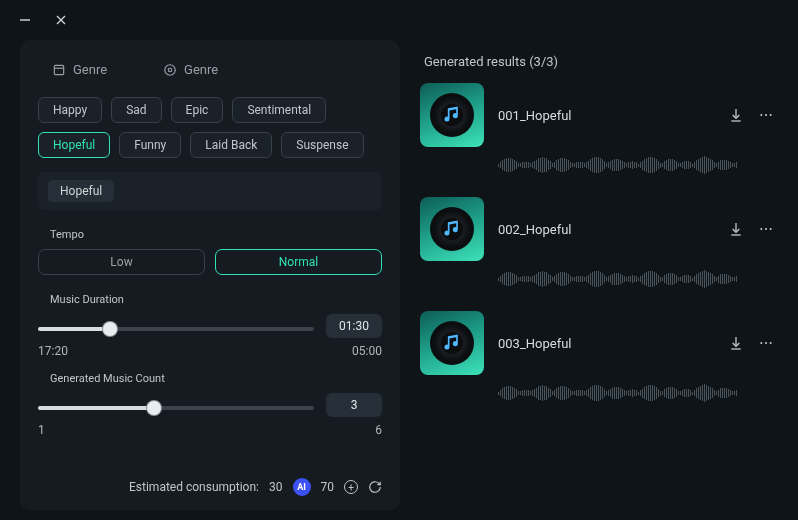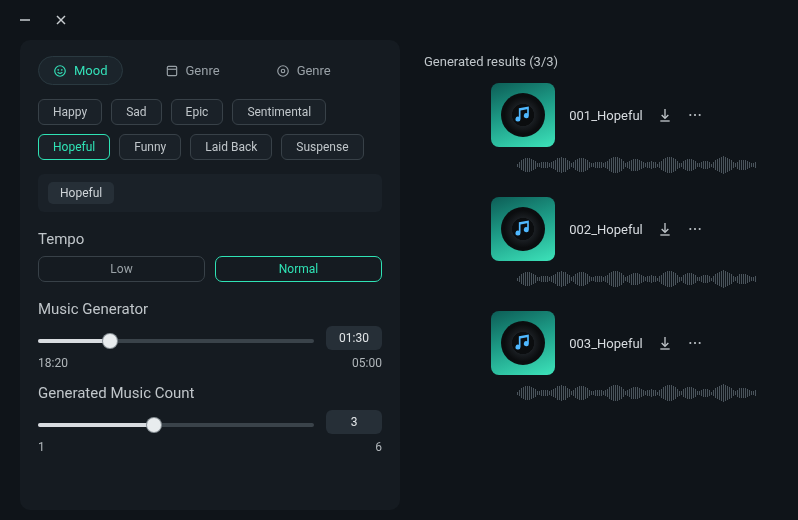--- a/index.html
+++ b/index.html
@@ -58,21 +58,21 @@
   .selected-box {
     background: #1a2128; border-radius: 6px; padding: 10px 10px;
     height: 38px; display:flex; align-items:center; gap:8px;
     margin-bottom: 12px;
   }
   .pill {
     background: #262f37; color: #cfd4d8; font-size: 12px;
     padding: 4px 12px; border-radius: 5px;
   }
 
-  .section-label { font-size: 15px; color: #c0c6ca; margin: 6px 0 8px 0; }
+  .section-label { font-size: 11px; color: #c0c6ca; margin: 6px 0 8px 12px; }
   .tempo-row { display: flex; gap: 10px; margin-bottom: 12px; }
   .tempo-btn {
     flex: 1; text-align: center; padding: 5px 0; font-size: 12px;
     border: 1px solid #384148; border-radius: 7px; color: #9aa2a7; cursor: pointer;
   }
   .tempo-btn.active { border-color: #2fe3b5; color: #2fe3b5; }
 
   .slider-area { margin-bottom: 8px; }
   .slider-readout {
     background: #262f37; color: #e2e6e8; font-size: 12px; border-radius: 6px;
@@ -102,21 +102,21 @@
   }
   .refresh { cursor:pointer; display:inline-flex; }
   .start-row { display:flex; justify-content:flex-end; margin-top:12px; }
   .start-btn {
     background:#33e3b5; color:#0c1418; font-weight:500; font-size:13px;
     padding:7px 28px; border:none; border-radius:7px; cursor:pointer;
   }
 
   
   .results-title { font-size:13px; color:#c0c6ca; margin:6px 0 14px 4px; }
-  .result-item { display:flex; flex-direction:column; margin-bottom:20px;align-items:center; }
+  .result-item { display:flex; flex-direction:column; margin-bottom:20px; }
   .result-head { display:flex; align-items:center; gap:14px; }
   .thumb {
     width:64px; height:64px; border-radius:8px;
     background: linear-gradient(160deg,#0d5d56 0%,#1d9b86 45%,#3de3ba 100%);
     display:flex; align-items:center; justify-content:center; position:relative;
   }
   .disc {
     width:44px; height:44px; background:radial-gradient(circle,#0b0d0f 35%,#1a1e22 36%,#0b0d0f 60%);
     border-radius:50%; display:flex; align-items:center; justify-content:center;
   }
@@ -148,31 +148,20 @@
           <line x1="10" y1="2" x2="2" y2="10" stroke="#c8ccd0" stroke-width="1.5"></line>
         </svg>
     </span>
   </div>
 </div>
 
 <div class="content">
   <div class="panel-left">
 
     <div class="tabs" id="tabs">
-        <div class="tab active">
-          <span class="ticon">
-            <svg width="14" height="14" viewBox="0 0 24 24" fill="none" stroke="currentColor" stroke-width="2">
-              <circle cx="12" cy="12" r="9"></circle>
-              <path d="M8 14s1.5 2 4 2 4-2 4-2"></path>
-              <circle cx="9" cy="10" r="0.5" fill="currentColor"></circle>
-              <circle cx="15" cy="10" r="0.5" fill="currentColor"></circle>
-            </svg>
-          </span>
-          <span>Mood</span>
-        </div>
         <div class="tab">
           <span class="ticon">
             <svg width="14" height="14" viewBox="0 0 24 24" fill="none" stroke="currentColor" stroke-width="2">
               <rect x="4" y="4" width="16" height="16" rx="2"></rect>
               <path d="M4 9h16"></path>
             </svg>
           </span>
           <span>Genre</span>
         </div>
         <div class="tab">
@@ -200,33 +189,33 @@
     <div class="selected-box">
       <span class="pill">Hopeful</span>
     </div>
 
     <div class="section-label">Tempo</div>
     <div class="tempo-row" id="tempo-row">
         <div class="tempo-btn">Low</div>
         <div class="tempo-btn active">Normal</div>
       </div>
 
-    <div class="section-label">Music Generator</div>
+    <div class="section-label">Music Duration</div>
     <div class="slider-area">
       <div class="slider-readout-row">
         <div class="slider-wrap">
           <div class="track">
               <div class="fill" id="dur-fill" style="width: 26%;"></div>
               <div class="handle" id="dur-handle" style="left: 26%;"></div>
             </div>
         </div>
         <div class="slider-readout">01:30</div>
       </div>
       <div class="range-labels">
-        <span>18:20</span>
+        <span>17:20</span>
         <span>05:00</span>
       </div>
     </div>
 
     <div class="section-label" style="margin-top:6px">Generated Music Count</div>
     <div class="slider-area">
       <div class="slider-readout-row">
         <div class="slider-wrap">
           <div class="track">
               <div class="fill" id="cnt-fill" style="width: 42%;"></div>
@@ -234,20 +223,33 @@
             </div>
         </div>
         <div class="slider-readout">3</div>
       </div>
       <div class="range-labels">
         <span>1</span>
         <span>6</span>
       </div>
     </div>
 
+    <div class="footer-row">
+      <span>Estimated consumption:</span>
+      <span>30</span>
+      <span class="badge-ai">AI</span>
+      <span>70</span>
+      <span class="plus-circ">+</span>
+      <span class="refresh">
+        <svg width="14" height="14" viewBox="0 0 24 24" fill="none" stroke="#c0c6ca" stroke-width="2">
+            <path d="M21 12a9 9 0 1 1-3-6.7L21 8"></path>
+            <path d="M21 3v5h-5"></path>
+          </svg>
+      </span>
+    </div>
   </div>
 
   <div class="panel-right">
     <div class="results-title">Generated results (3/3)</div>
     <div id="results">
         <div class="result-item">
           <div class="result-head">
             <div class="thumb">
               <div class="disc">
                 <span class="note"><svg width="20" height="20" viewBox="0 0 24 24" fill="#4fb8ff">

